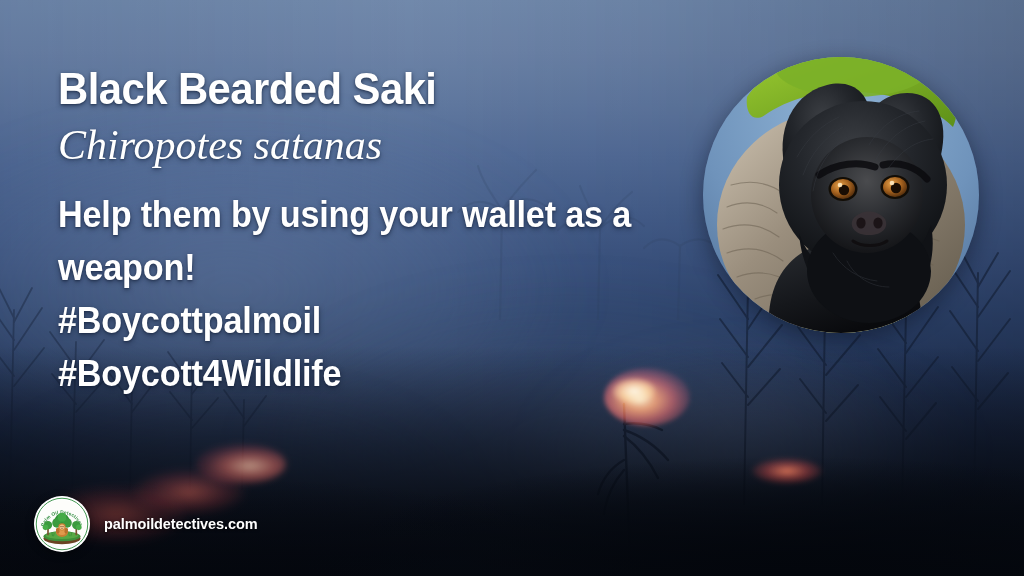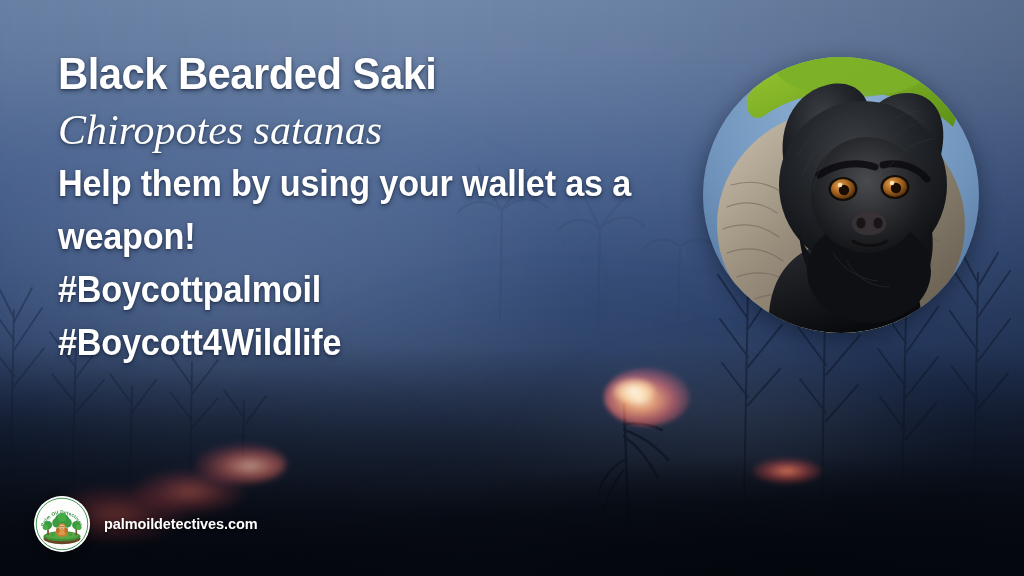--- a/index.html
+++ b/index.html
@@ -153,21 +153,21 @@
   .fire-5 {
     left: 46px; top: 486px; width: 140px; height: 56px;
     background: radial-gradient(ellipse at center, rgba(215,80,60,.40) 0%, rgba(170,45,45,.18) 48%, rgba(140,30,35,0) 80%);
     filter: blur(5px);
   }
 
   
   .copy {
     position: absolute;
     left: 58px;
-    top: 49px;
+    top: 64px;
     width: 700px;
     z-index: 6;
   }
   .title {
     font-family: "Liberation Sans", sans-serif;
     font-weight: bold;
     font-size: 45px;
     line-height: 50px;
     letter-spacing: -0.6px;
     color: #ffffff;
@@ -178,21 +178,21 @@
     white-space: nowrap;
   }
   .species {
     font-family: "Liberation Serif", serif;
     font-style: italic;
     font-weight: normal;
     font-size: 42px;
     line-height: 50px;
     color: #ffffff;
     text-shadow: 0 2px 5px rgba(18,32,56,.55), 0 1px 2px rgba(18,32,56,.40);
-    margin: 0 0 2px 0;
+    margin: 0 0 18px 0;
     white-space: nowrap;
   }
   .message {
     font-family: "Liberation Sans", sans-serif;
     font-weight: bold;
     font-size: 36px;
     line-height: 53px;
     letter-spacing: -0.2px;
     color: #ffffff;
     transform: scaleX(0.95);

